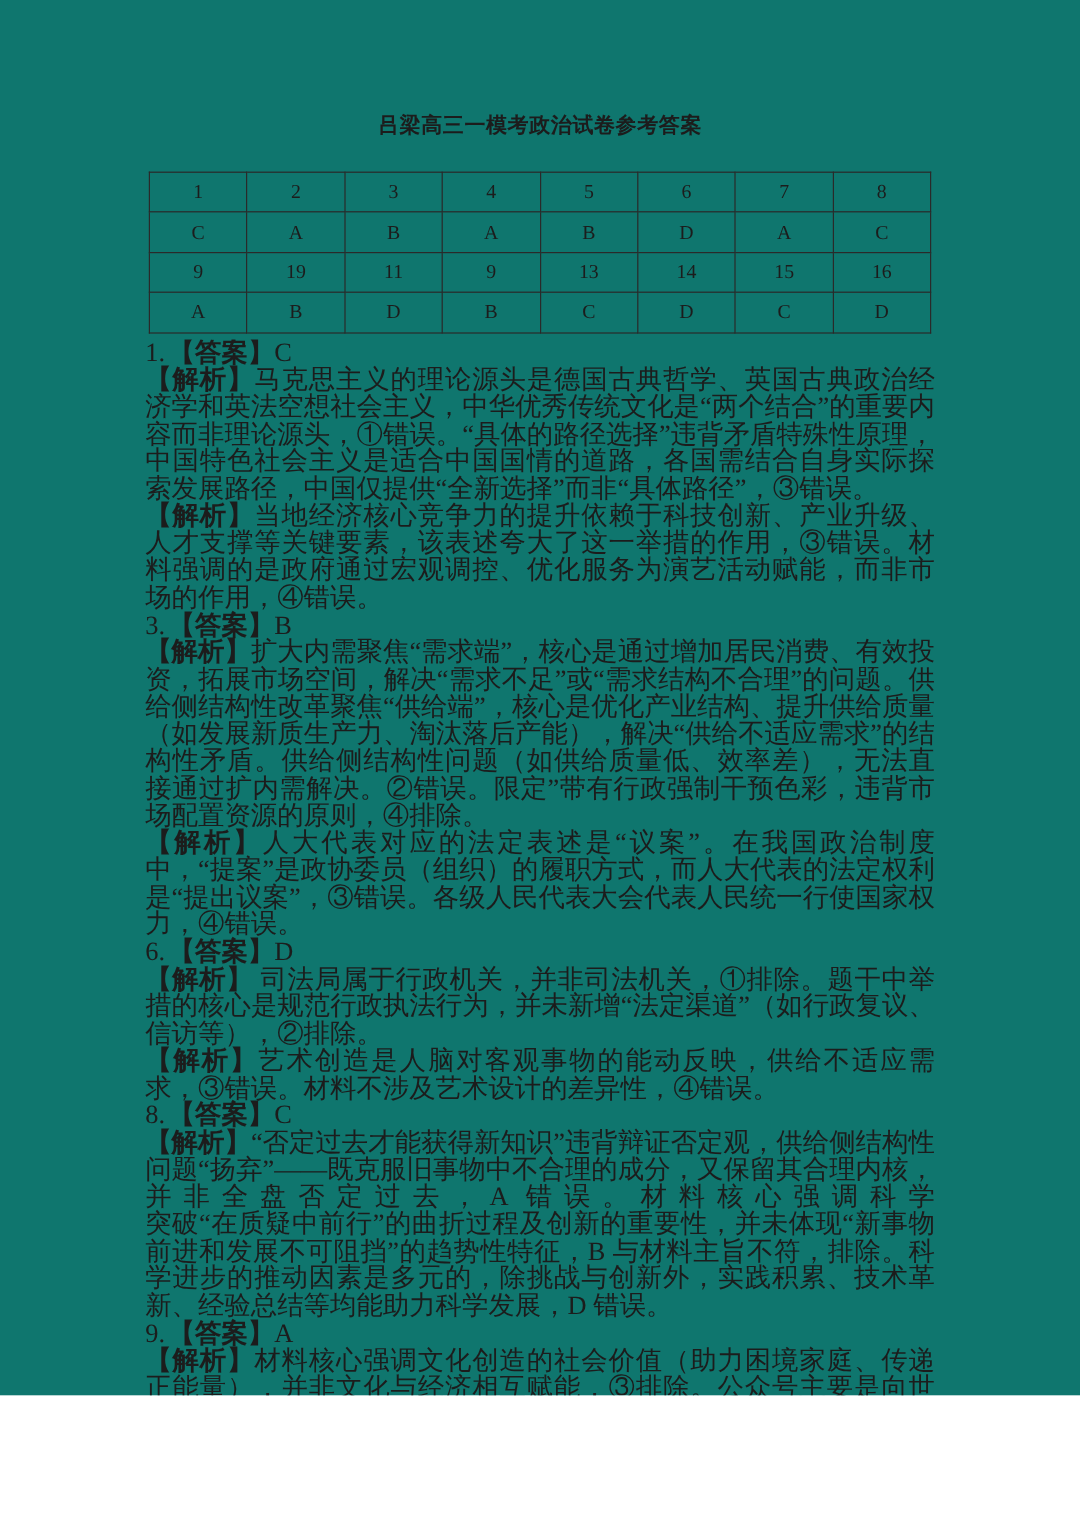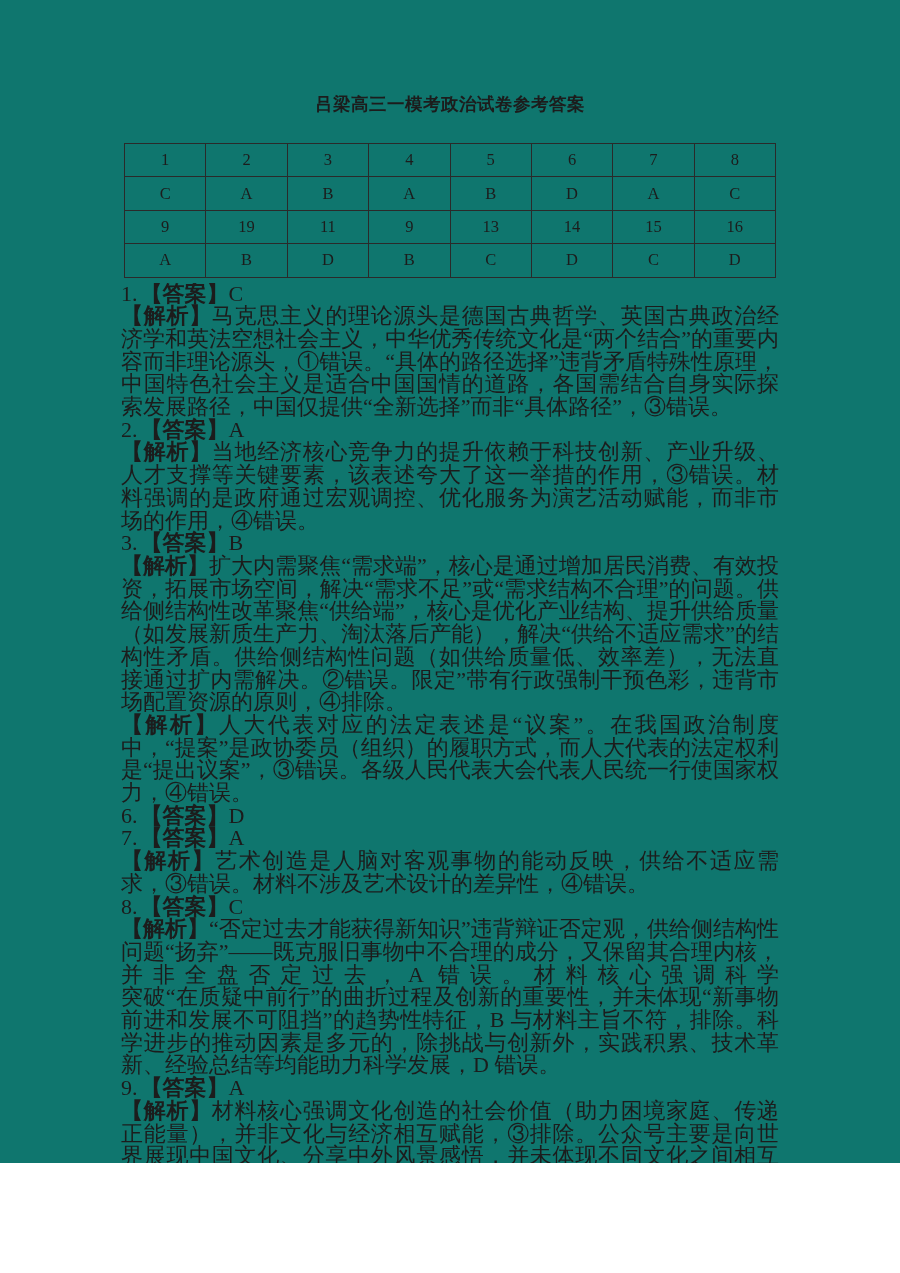--- a/index.html
+++ b/index.html
@@ -140,32 +140,31 @@
       <td>D</td>
     </tr>
   </tbody>
     </table>
 
   <div class="content">
 
     <div class="ans-line"><span class="qnum">1.</span><span class="lbl">【答案】</span><span>C</span></div>
     <div class="analysis"><span class="lbl">【解析】</span><span>马克思主义的理论源头是德国古典哲学、英国古典政治经济学和英法空想社会主义，中华优秀传统文化是“两个结合”的重要内容而非理论源头，①错误。“具体的路径选择”违背矛盾特殊性原理，中国特色社会主义是适合中国国情的道路，各国需结合自身实际探索发展路径，中国仅提供“全新选择”而非“具体路径”，③错误。</span></div>
 
-    <div class="ans-line"><span class="qnum">2.</span><span class="lbl">【答案】</span><span>A</span></div>
     <div class="analysis"><span class="lbl">【解析】</span><span>当地经济核心竞争力的提升依赖于科技创新、产业升级、人才支撑等关键要素，该表述夸大了这一举措的作用，③错误。材料强调的是政府通过宏观调控、优化服务为演艺活动赋能，而非市场的作用，④错误。</span></div>
 
     <div class="ans-line"><span class="qnum">3.</span><span class="lbl">【答案】</span><span>B</span></div>
     <div class="analysis"><span class="lbl">【解析】</span><span>扩大内需聚焦“需求端”，核心是通过增加居民消费、有效投资，拓展市场空间，解决“需求不足”或“需求结构不合理”的问题。供给侧结构性改革聚焦“供给端”，核心是优化产业结构、提升供给质量（如发展新质生产力、淘汰落后产能），解决“供给不适应需求”的结构性矛盾。供给侧结构性问题（如供给质量低、效率差），无法直接通过扩内需解决。②错误。限定”带有行政强制干预色彩，违背市场配置资源的原则，④排除。</span></div>
 
     <div class="analysis"><span class="lbl">【解析】</span><span>人大代表对应的法定表述是“议案”。在我国政治制度中，“提案”是政协委员（组织）的履职方式，而人大代表的法定权利是“提出议案”，③错误。各级人民代表大会代表人民统一行使国家权力，④错误。</span></div>
 
 
     <div class="ans-line"><span class="qnum">6.</span><span class="lbl">【答案】</span><span>D</span></div>
+    <div class="analysis"><span class="lbl">【解析】</span><span>&nbsp;司法局属于行政机关，并非司法机关，①排除。题干中举措的核心是规范行政执法行为，并未新增“法定渠道”（如行政复议、信访等），②排除。</span></div>
 
-    <div class="ans-line"><span class="qnum">7.</span><span class="lbl">【答案】</span><span>A</span></div>
     <div class="analysis"><span class="lbl">【解析】</span><span>艺术创造是人脑对客观事物的能动反映，供给不适应需求，③错误。材料不涉及艺术设计的差异性，④错误。</span></div>
 
     <div class="ans-line"><span class="qnum">8.</span><span class="lbl">【答案】</span><span>C</span></div>
     <div class="analysis"><span class="lbl">【解析】</span><span>“否定过去才能获得新知识”违背辩证否定观，供给侧结构性问题“扬弃”——既克服旧事物中不合理的成分，又保留其合理内核，并非全盘否定过去，A 错误。材料核心强调科学　　　　　　　　突破“在质疑中前行”的曲折过程及创新的重要性，并未体现“新事物前进和发展不可阻挡”的趋势性特征，B 与材料主旨不符，排除。科学进步的推动因素是多元的，除挑战与创新外，实践积累、技术革新、经验总结等均能助力科学发展，D 错误。</span></div>
 
     <div class="ans-line"><span class="qnum">9.</span><span class="lbl">【答案】</span><span>A</span></div>
     <div class="analysis"><span class="lbl">【解析】</span><span>材料核心强调文化创造的社会价值（助力困境家庭、传递正能量），并非文化与经济相互赋能，③排除。公众号主要是向世界展现中国文化、分享中外风景感悟，并未体现不同文化之间相互借鉴、共同发展的互动过程，且“展现多元文化魅力”并非材料核心主旨（核</span></div>
 
   </div>
 

